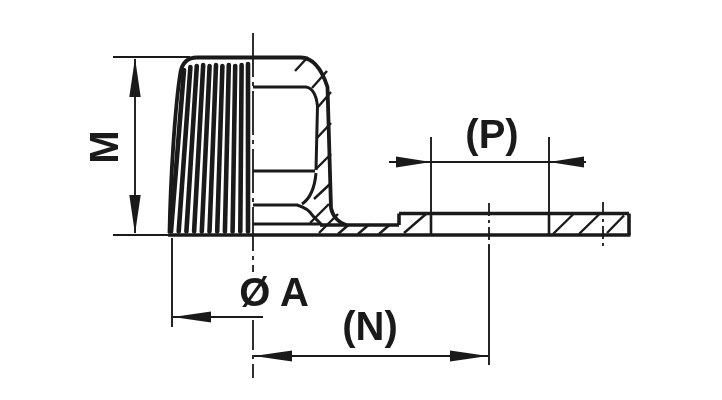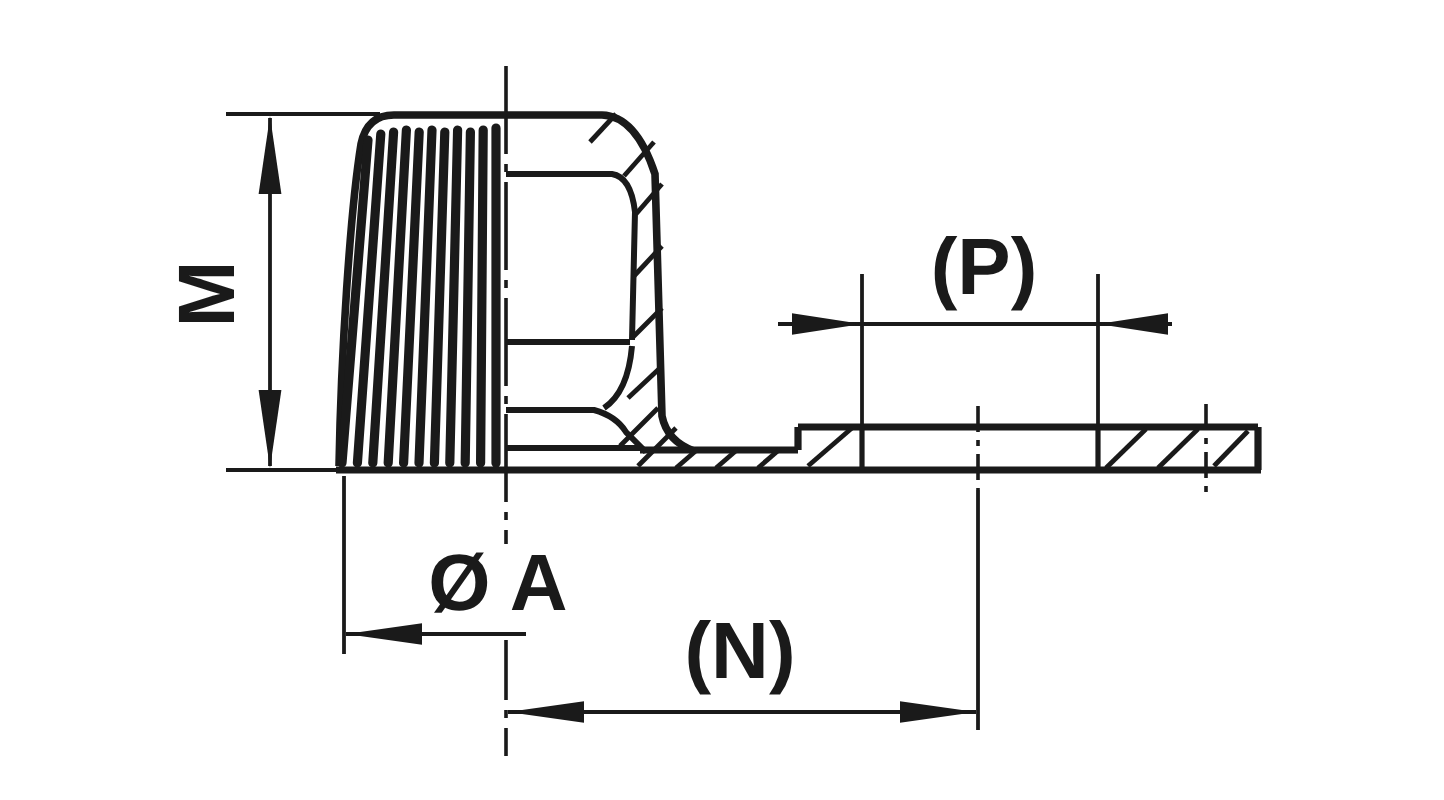--- a/index.html
+++ b/index.html
@@ -20,21 +20,21 @@
     text-align:center;
     white-space:nowrap;
     line-height:46px;
     user-select:none;
   }
   .label-m{
     left:82px;top:124px;width:44px;height:46px;
     transform:rotate(-90deg);
   }
   .label-p{left:432px;top:111px;width:120px;}
-  .label-a{left:189px;top:269px;width:120px;}
+  .label-a{left:189px;top:269px;width:120px;text-align:right;}
   .label-n{left:310px;top:303px;width:120px;}
 </style>
 </head>
 <body>
 
 <div class="canvas">
 
   <svg width="722" height="400" viewBox="0 0 722 400">
     <g fill="none" stroke="#1a1a1a" stroke-linecap="butt">
 

